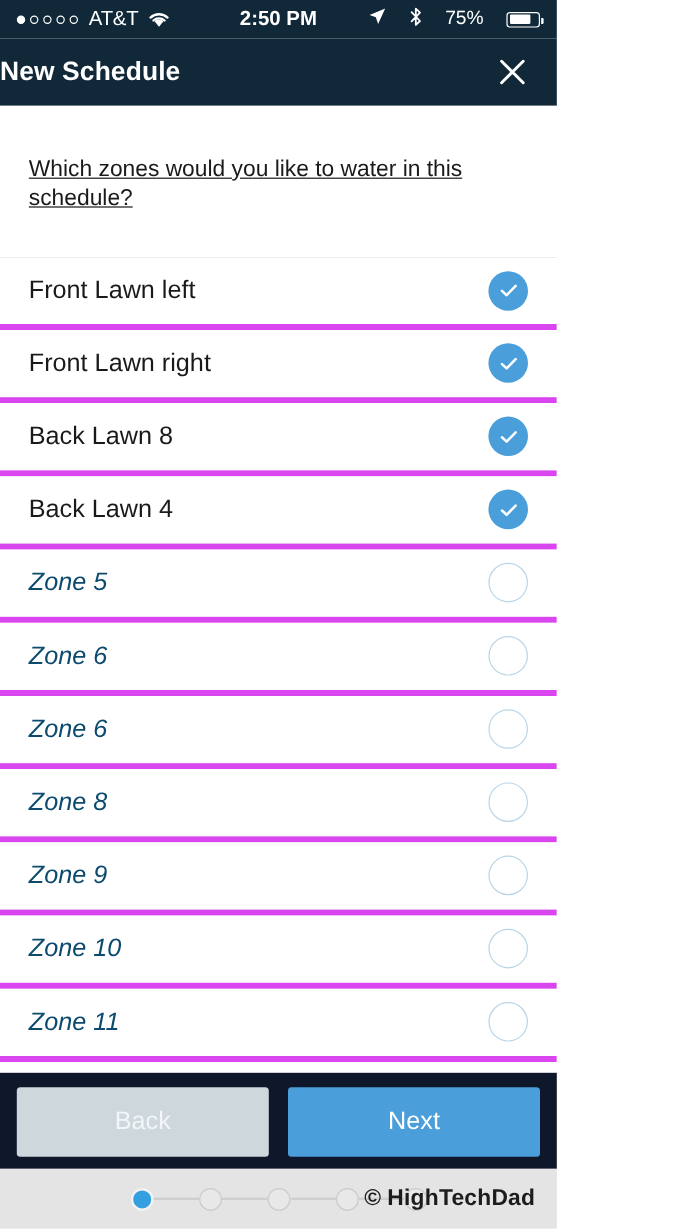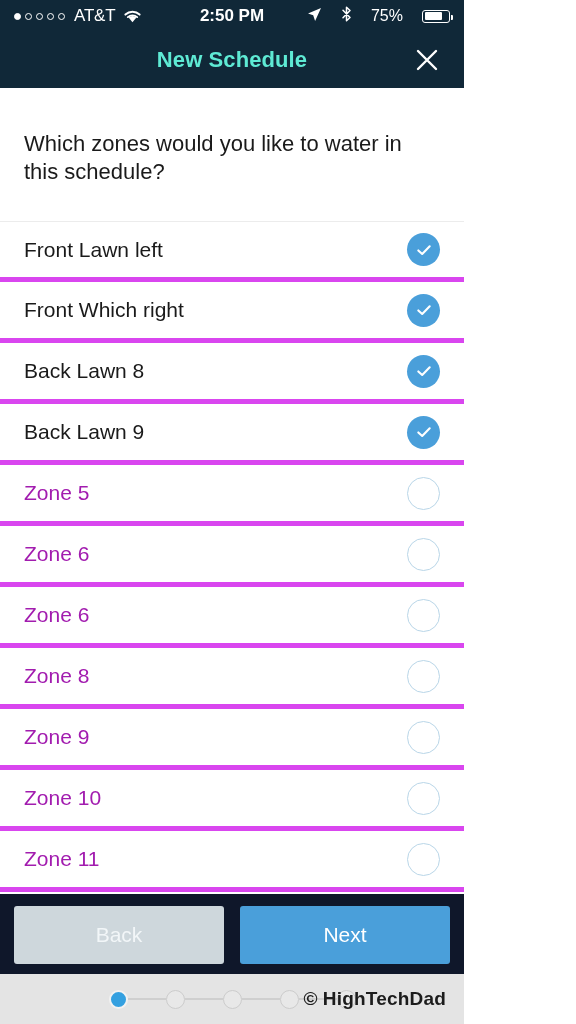--- a/index.html
+++ b/index.html
@@ -37,48 +37,48 @@
     position:relative; display:flex; align-items:center; padding:1.5px;
   }
   .batt::after {
     content:""; position:absolute; right:-4px; top:4px;
     width:2.5px; height:5px; background:#ffffff; border-radius:0 1px 1px 0;
   }
   .batt-fill { height:100%; width:75%; background:#ffffff; border-radius:1px; }
 
   
   .navbar {
-    height:56px; background:#102838; color:#5eead4;
-    display:flex; align-items:center; justify-content:center;
+    height:56px; background:#102838; color:#ffffff;
+    display:flex; align-items:center; justify-content:flex-start;
     position:relative; flex:0 0 auto;
   }
   .nav-title { font-size:22px; font-weight:600; letter-spacing:0.1px; }
   .nav-close {
     position:absolute; right:20px; top:50%; transform:translateY(-50%);
     width:34px; height:34px; display:flex; align-items:center; justify-content:center;
     cursor:pointer;
   }
 
   
   .question {
     flex:0 0 auto; padding:42px 24px 36px 24px;
-    font-size:22px; color:#1a1a1a; line-height:1.25;
+    font-size:19px; color:#1a1a1a; line-height:1.25;text-decoration:underline;
   }
 
   
   .zone-list { flex:1 1 auto; overflow:hidden; background:#ffffff; }
   .zone-row {
     height:61px; display:flex; align-items:center;
     padding:0 24px; border-bottom:5px solid #d946ef;
     background:#ffffff; cursor:pointer;
   }
   .zone-row:first-child { border-top:1px solid #ececec; }
   .zone-label { font-size:21px; flex:1 1 auto; }
   .zone-row.selected .zone-label { color:#1a1a1a; }
-  .zone-row.unselected .zone-label { color:#a21caf; }
+  .zone-row.unselected .zone-label { color:#0c4a6e;font-style:italic; }
 
   .check {
     width:33px; height:33px; border-radius:50%;
     display:flex; align-items:center; justify-content:center;
     flex:0 0 auto;
   }
   .check.on { background:#4a9fda; }
   .check.off { background:transparent; border:1.6px solid #b9d6e8; }
 
   
@@ -173,37 +173,37 @@
   <div class="zone-list" id="zone-list">
       <div class="zone-row selected">
         <span class="zone-label">Front Lawn left</span>
         <span class="check on">
           <svg width="20" height="20" viewBox="0 0 20 20">
             <path d="M4.3 10.4 L8.2 14 L15.7 6.3" stroke="#ffffff" stroke-width="2.1" fill="none" stroke-linecap="round" stroke-linejoin="round"></path>
           </svg>
         </span>
       </div>
       <div class="zone-row selected">
-        <span class="zone-label">Front Which right</span>
+        <span class="zone-label">Front Lawn right</span>
         <span class="check on">
           <svg width="20" height="20" viewBox="0 0 20 20">
             <path d="M4.3 10.4 L8.2 14 L15.7 6.3" stroke="#ffffff" stroke-width="2.1" fill="none" stroke-linecap="round" stroke-linejoin="round"></path>
           </svg>
         </span>
       </div>
       <div class="zone-row selected">
         <span class="zone-label">Back Lawn 8</span>
         <span class="check on">
           <svg width="20" height="20" viewBox="0 0 20 20">
             <path d="M4.3 10.4 L8.2 14 L15.7 6.3" stroke="#ffffff" stroke-width="2.1" fill="none" stroke-linecap="round" stroke-linejoin="round"></path>
           </svg>
         </span>
       </div>
       <div class="zone-row selected">
-        <span class="zone-label">Back Lawn 9</span>
+        <span class="zone-label">Back Lawn 4</span>
         <span class="check on">
           <svg width="20" height="20" viewBox="0 0 20 20">
             <path d="M4.3 10.4 L8.2 14 L15.7 6.3" stroke="#ffffff" stroke-width="2.1" fill="none" stroke-linecap="round" stroke-linejoin="round"></path>
           </svg>
         </span>
       </div>
       <div class="zone-row unselected">
         <span class="zone-label">Zone 5</span>
         <span class="check off"></span>
       </div>

